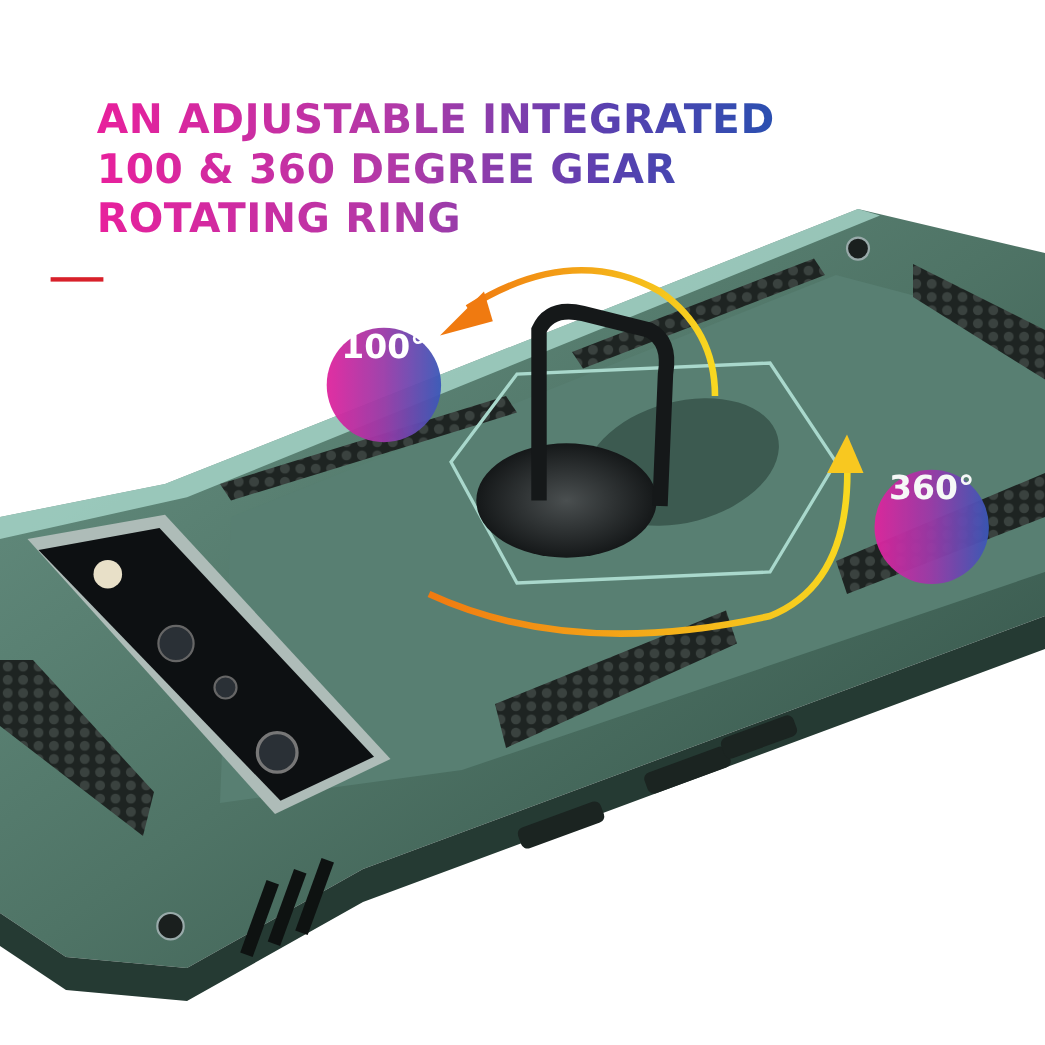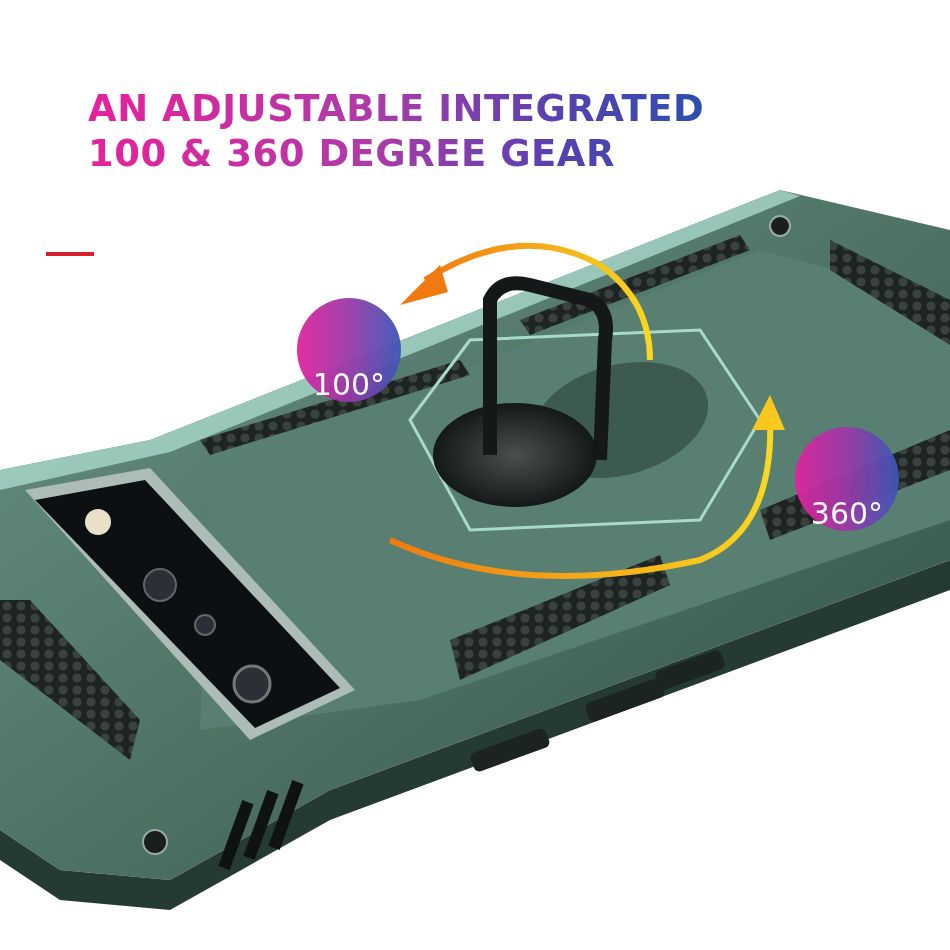--- a/index.html
+++ b/index.html
@@ -3,22 +3,22 @@
 <meta charset="utf-8">
 <style>
   html, body { margin: 0; padding: 0; }
   body { width: 950px; height: 950px; background: #ffffff; position: relative; overflow: hidden; font-family: "DejaVu Sans", sans-serif; }
   .headline { position: absolute; left: 48px; top: 86px; font-weight: bold; font-size: 37px; line-height: 45px; letter-spacing: 0.5px;
     background: linear-gradient(90deg, #e8209c 0%, #b03aa8 45%, #5a40b0 75%, #2a4fb0 100%);
     -webkit-background-clip: text; background-clip: text; color: transparent; margin-left: 40px; }
   .headline div { white-space: nowrap; }
   .redbar { position: absolute; left: 46px; top: 252px; width: 48px; height: 4px; background: #d8202a; }
   .scene { position: absolute; left: 0; top: 0; width: 950px; height: 950px; }
-  .badge { position: absolute; border-radius: 50%; display: flex; align-items: flex-end; justify-content: center;
-    color: #fff; font-weight: normal; font-size: 30px;
+  .badge { position: absolute; border-radius: 50%; display: flex; align-items: flex-start; justify-content: center;
+    color: #fff; font-weight: bold; font-size: 30px;
     background: linear-gradient(90deg, #e0249e 0%, #9a3aa8 50%, #3a58b8 100%); opacity: 0.95; }
 </style>
 </head>
 <body>
 
 <svg class="scene" viewBox="0 0 950 950" xmlns="http://www.w3.org/2000/svg">
   <defs>
     <linearGradient id="caseG" x1="0" y1="0" x2="1" y2="1">
       <stop offset="0" stop-color="#6a9486"></stop>
       <stop offset="0.5" stop-color="#4f7466"></stop>
@@ -88,20 +88,21 @@
     <path d="M425 280 Q520 220 600 265 Q650 300 650 360" fill="none" stroke="url(#arrowG)" stroke-width="6"></path>
     <polygon points="400,305 440,265 448,292" fill="#f07a10"></polygon>
     <path d="M390 540 Q520 600 700 560 Q775 530 770 415" fill="none" stroke="url(#arrowG)" stroke-width="6"></path>
     <polygon points="770,395 752,430 785,430" fill="#f8c820"></polygon>
   </g>
 </svg>
 
 <div class="headline">
   <div>AN ADJUSTABLE INTEGRATED</div>
   <div>100 &amp; 360 DEGREE GEAR</div>
+  <div>ROTATING RING</div>
 </div>
 <div class="redbar"></div>
 
 <div class="badge" style="left:297px;top:298px;width:104px;height:104px;">
   <span>100°</span>
 </div>
 <div class="badge" style="left:795px;top:427px;width:104px;height:104px;">
   <span>360°</span>
 </div>
 

